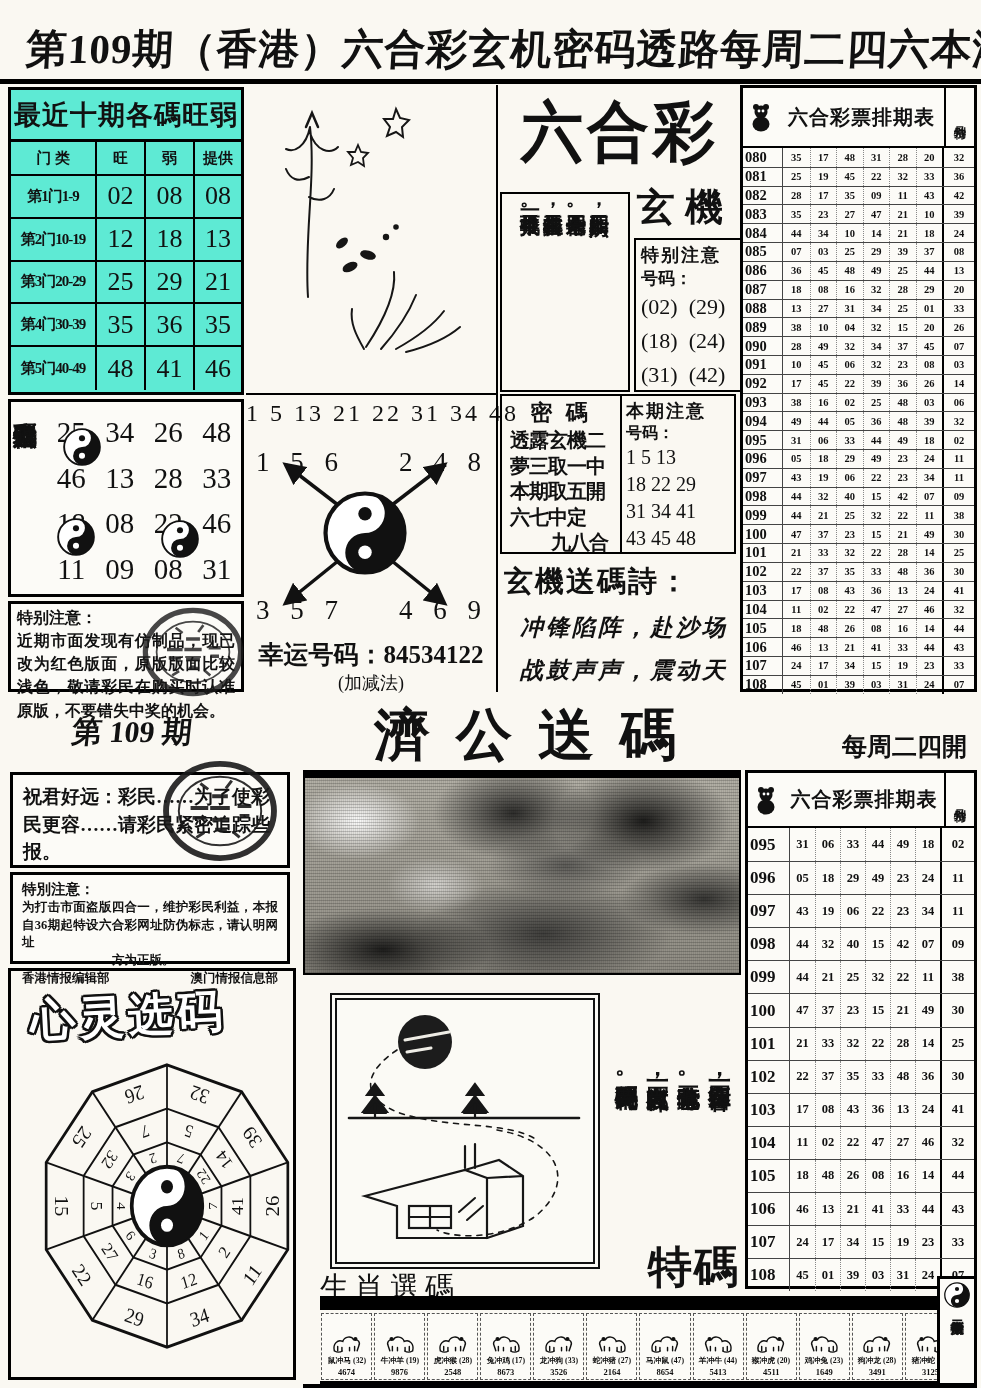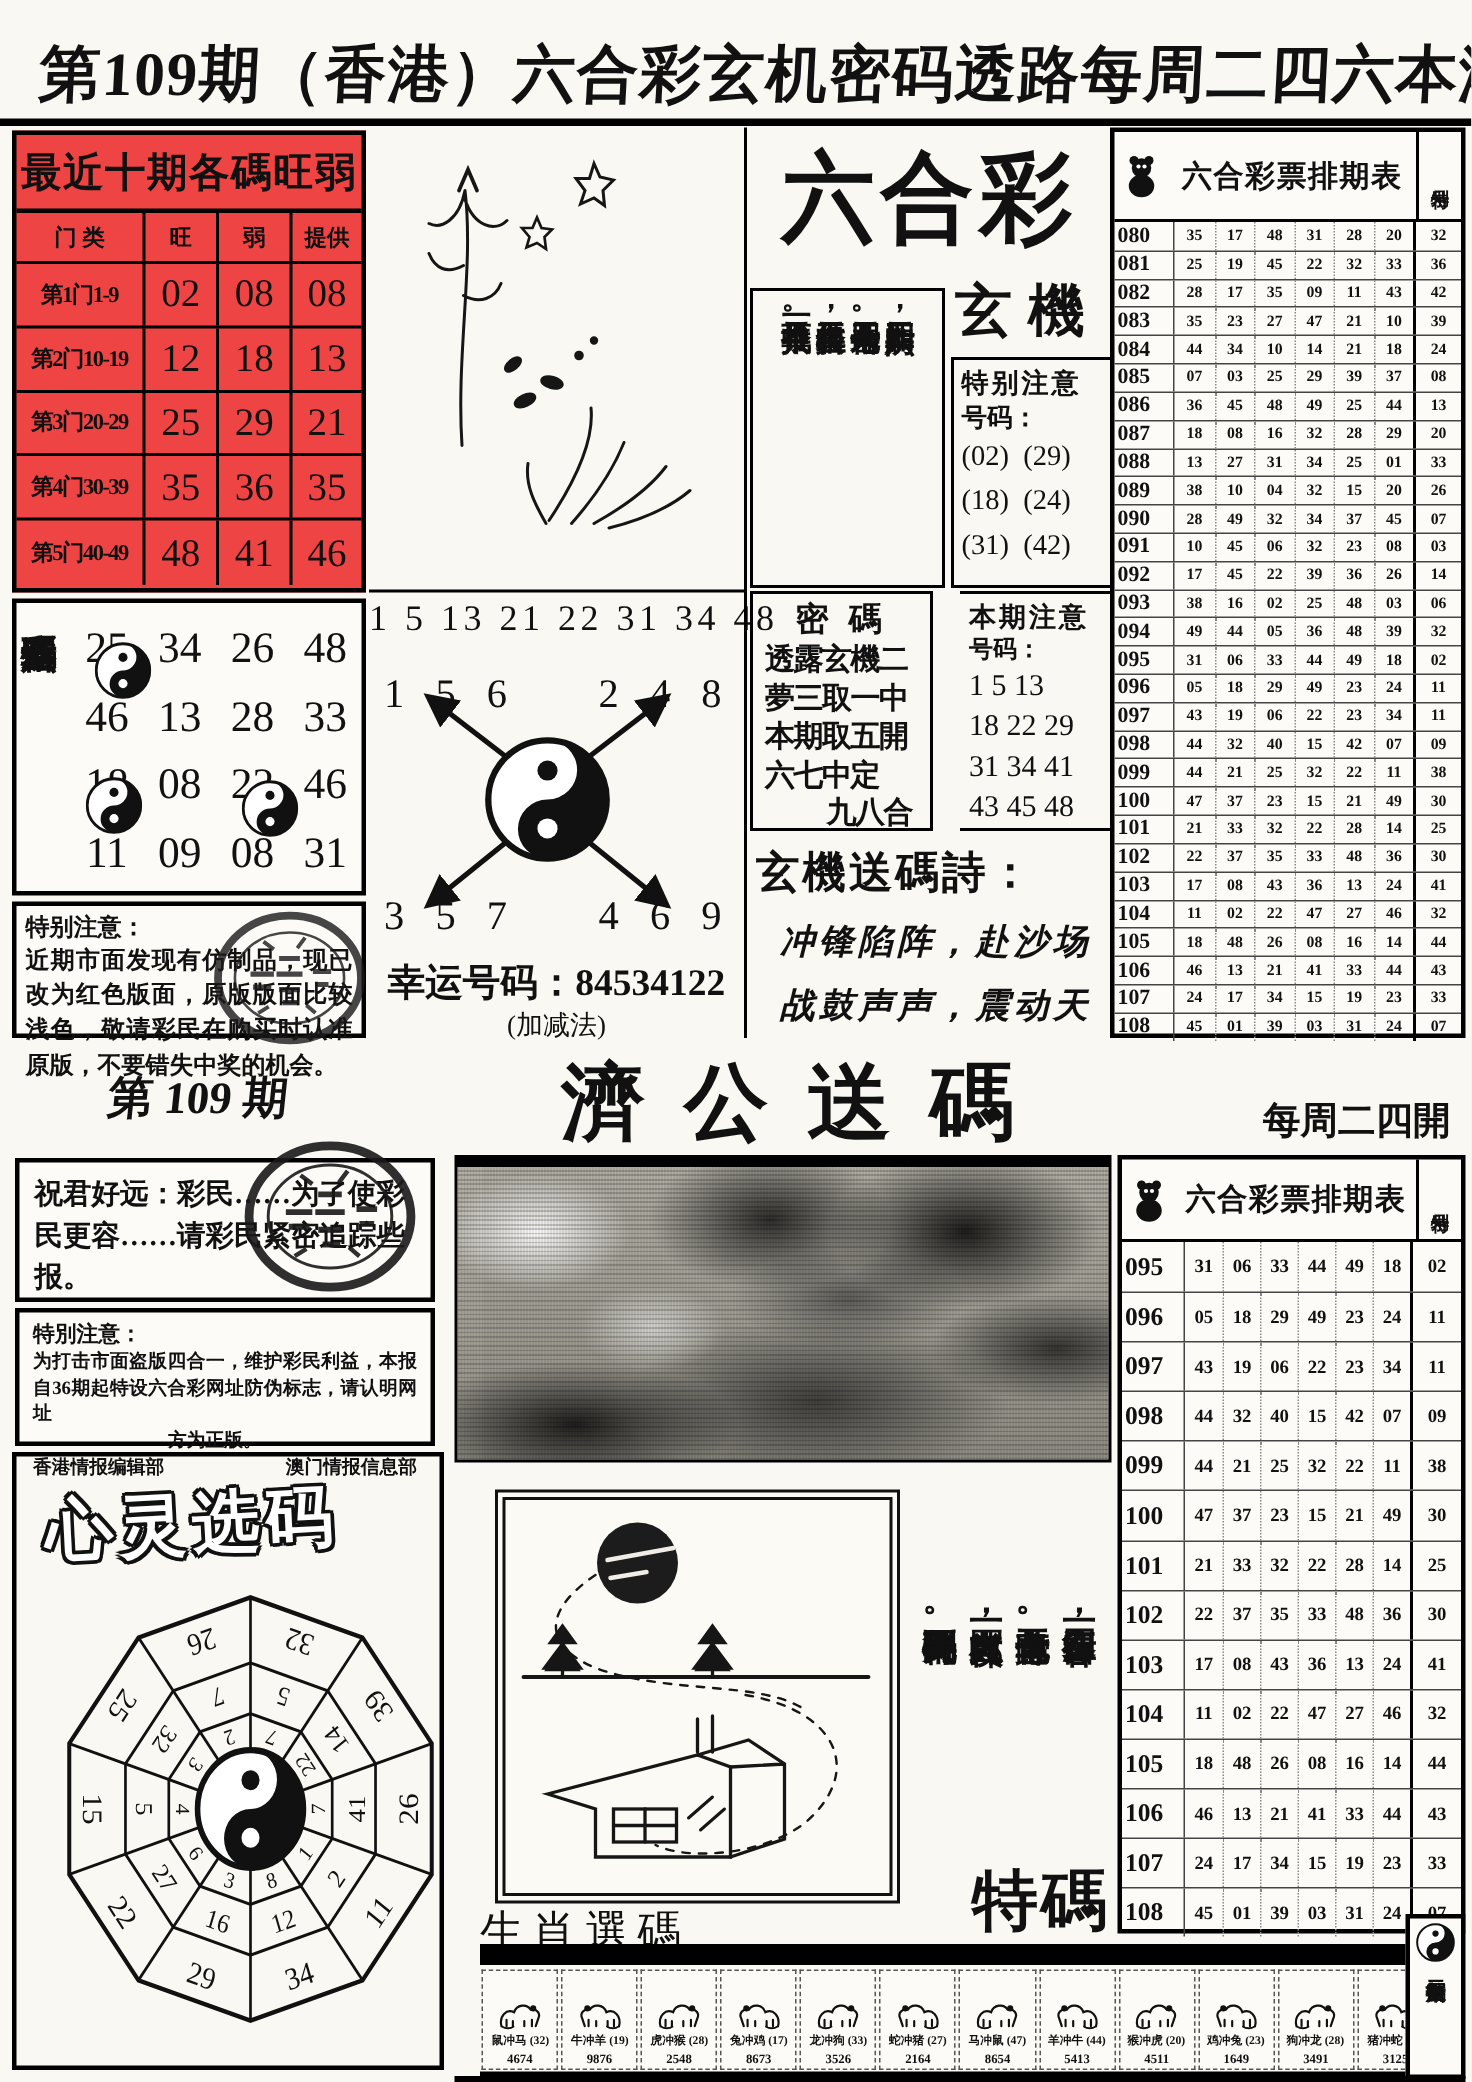--- a/index.html
+++ b/index.html
@@ -10,21 +10,21 @@
   *{box-sizing:border-box;margin:0;padding:0;}
   body{background:#e9e6de;font-family:var(--serif);color:var(--ink);}
   .page{position:relative;width:981px;height:1388px;background:#faf8f2;margin:0 auto;overflow:hidden;}
 
   
   .main-header{position:absolute;left:26px;top:22px;width:940px;font-size:41px;font-weight:900;
     font-family:var(--serif);letter-spacing:1px;transform:skewX(-3deg);white-space:nowrap;}
   .rule-top{position:absolute;left:0;top:79px;width:981px;height:5px;background:#000;}
 
   
-  .hotcold{position:absolute;left:8px;top:87px;width:236px;height:308px;border:3px solid #000;background:#ef4444;}
+  .hotcold{position:absolute;left:8px;top:87px;width:236px;height:308px;border:3px solid #000;background:#5eead4;}
   .hc-title{height:52px;display:flex;align-items:center;justify-content:center;font-size:27px;font-weight:900;
     border-bottom:3px solid #000;letter-spacing:1px;}
   .hc-headers{display:grid;grid-template-columns:84px 49px 49px 48px;height:34px;border-bottom:2px solid #000;}
   .hc-h{display:flex;align-items:center;justify-content:center;font-size:15px;font-weight:900;border-left:2px solid #000;}
   .hc-h:first-child{border-left:none;}
   .hc-row{display:grid;grid-template-columns:84px 49px 49px 48px;height:42.8px;border-bottom:2px solid #000;}
   .hc-row:last-child{border-bottom:none;}
   .hc-label{display:flex;align-items:center;justify-content:center;font-size:15px;font-weight:900;
     letter-spacing:-1px;white-space:nowrap;}
   .hc-num{display:flex;align-items:center;justify-content:center;font-size:26px;border-left:2px solid #000;}
@@ -58,26 +58,26 @@
   .logo1{position:absolute;left:500px;top:90px;width:240px;text-align:center;font-size:62px;font-weight:900;
     font-family:var(--sans);letter-spacing:4px;transform:scaleY(1.05);}
   .logo2{position:absolute;left:620px;top:182px;width:120px;text-align:center;font-size:38px;font-weight:900;font-family:var(--sans);}
   .poembox{position:absolute;left:500px;top:192px;width:130px;height:200px;border:2px solid #000;
     display:flex;flex-direction:row-reverse;justify-content:center;gap:3px;padding:6px 2px;}
   .vcol{writing-mode:vertical-rl;text-orientation:upright;font-size:20px;font-weight:900;line-height:1;}
   .specialbox{position:absolute;left:634px;top:238px;width:106px;height:154px;border-left:2px solid #000;
     border-bottom:2px solid #000;border-top:2px solid #000;padding:3px 5px;}
   .sp-title{font-size:18px;font-weight:900;letter-spacing:2px;}
   .sp-sub{font-size:17px;font-weight:900;}
-  .sp-row{font-size:19px;line-height:1.55;white-space:pre;}
+  .sp-row{font-size:22px;line-height:1.55;white-space:pre;}
   .mimabox{position:absolute;left:500px;top:394px;width:122px;height:160px;border:2px solid #000;padding:2px 8px;}
   .mima-title{text-align:center;font-size:22px;font-weight:900;letter-spacing:4px;}
   .mima-line{font-size:20px;font-weight:900;line-height:1.28;white-space:nowrap;letter-spacing:-1px;}
   .mima-line:last-child{text-align:right;padding-right:4px;}
-  .pnotebox{position:absolute;left:640px;top:394px;width:116px;height:160px;border:2px solid #000;border-left:none;padding:3px 6px;}
+  .pnotebox{position:absolute;left:620px;top:394px;width:116px;height:160px;border:2px solid #000;border-left:none;padding:3px 6px;}
   .pn-title{font-size:18px;font-weight:900;letter-spacing:2px;}
   .pn-sub{font-size:16px;font-weight:900;}
   .pn-row{font-size:20px;line-height:1.35;white-space:nowrap;}
   .poemtitle{position:absolute;left:504px;top:562px;font-size:29px;font-weight:900;letter-spacing:2px;}
   .poemline{position:absolute;font-size:23px;font-weight:700;font-style:italic;letter-spacing:3px;white-space:nowrap;}
 
   
   .sched{position:absolute;background:#fcfbf7;border:3px solid #000;}
   .sched-top{left:740px;top:85px;width:237px;height:607px;}
   .sched-bot{left:745px;top:770px;width:232px;height:519px;}

